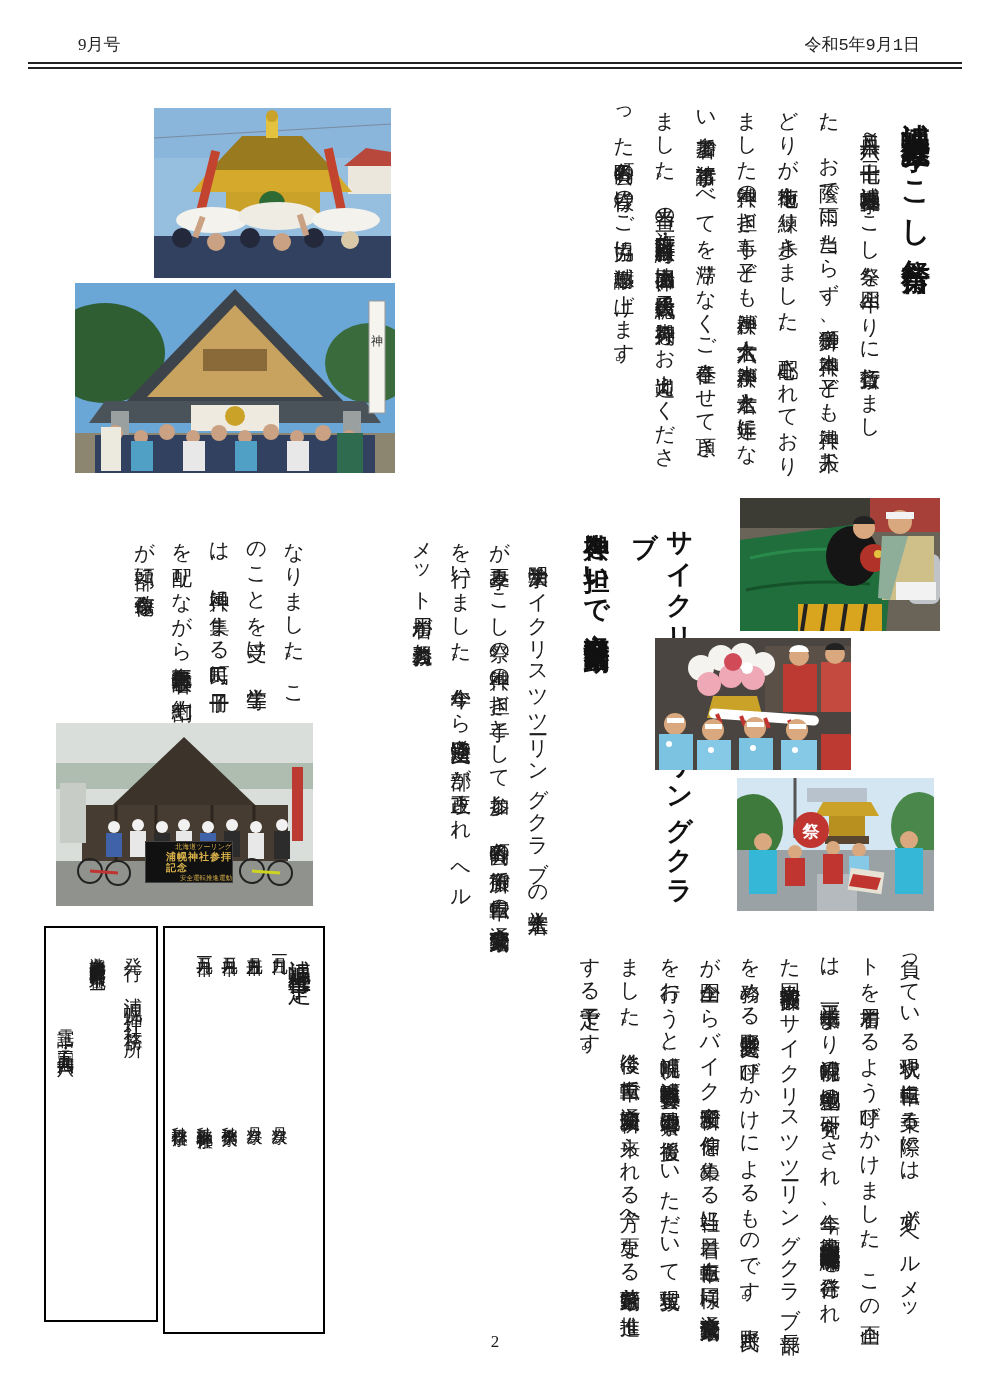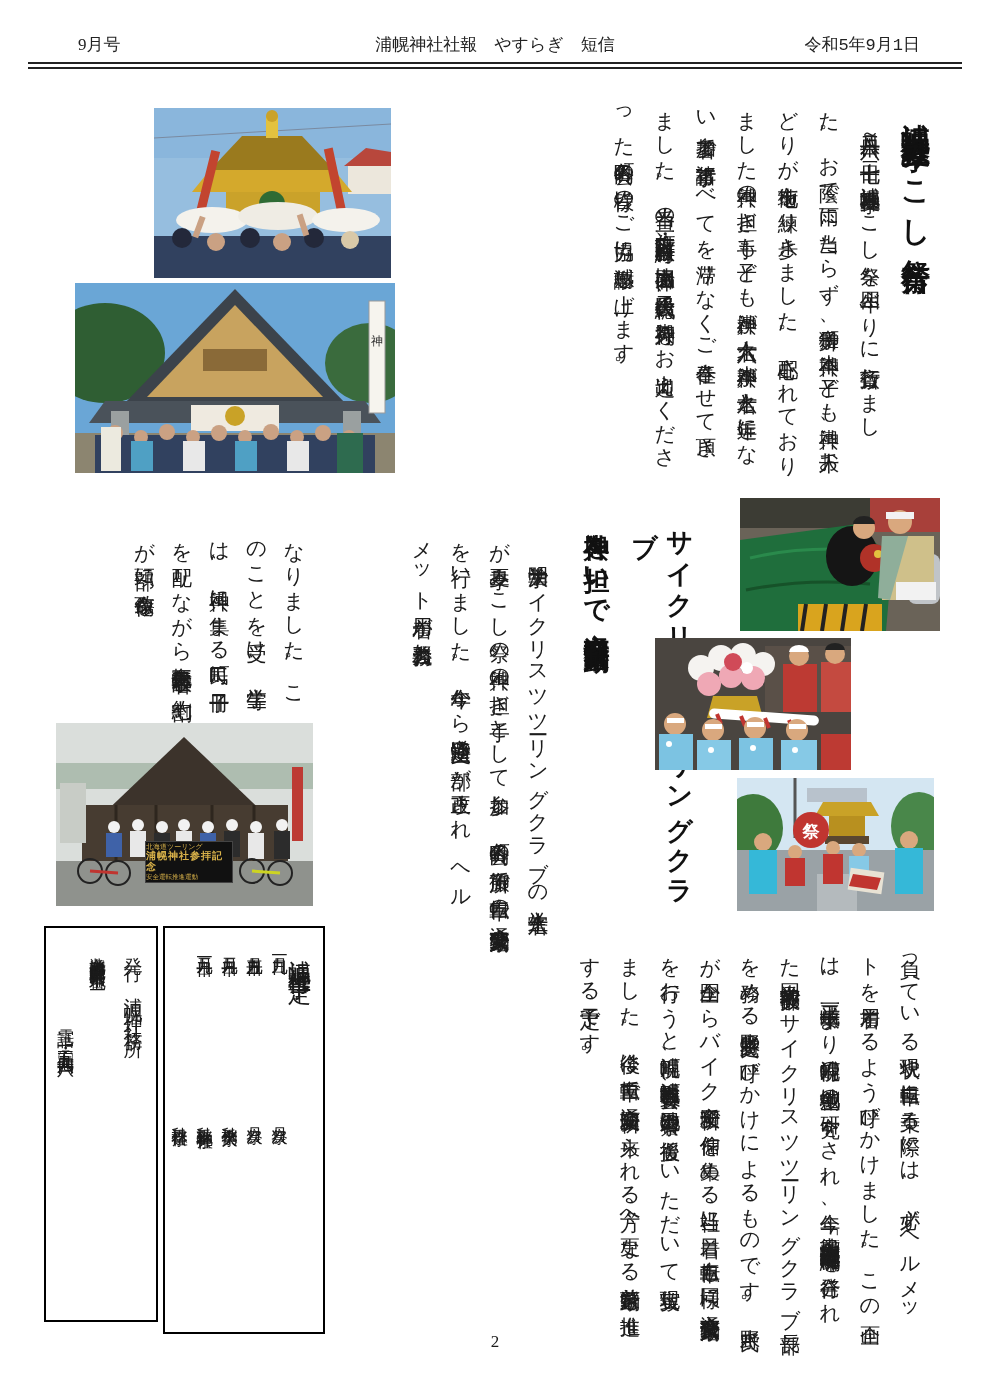--- a/index.html
+++ b/index.html
@@ -19,33 +19,32 @@
   
   .btxt{font-size:20.5px;letter-spacing:1px;color:#1c1c1c;}
   .photo{position:absolute;overflow:hidden;}
   .photo svg{display:block;width:100%;height:100%;}
   
   .box{position:absolute;border:2px solid #000;background:#fff;}
   .sched-entry span{position:absolute;writing-mode:vertical-rl;font-size:16.5px;letter-spacing:1px;white-space:nowrap;}
   .pub-col{position:absolute;writing-mode:vertical-rl;white-space:nowrap;}
   
   .banner{position:absolute;background:#111;border:1px solid #444;
-          display:flex;flex-direction:column;align-items:flex-start;justify-content:center;
-          color:#d9b24a;font-family:Liberation Mono, monospace;line-height:1.15;}
+          display:flex;flex-direction:column;align-items:flex-end;justify-content:center;
+          color:#d9b24a;font-family:Liberation Serif, serif;line-height:1.15;}
   .banner .b1{font-size:7px;}
-  .banner .b2{font-size:10px;font-weight:700;letter-spacing:1px;}
+  .banner .b2{font-size:10px;font-weight:700;letter-spacing:1px;padding-left:20px;}
   .banner .b3{font-size:6.5px;}
 </style>
 </head>
 <body>
 
 <div id="page">
 
   <div class="abs hdr" style="left:78px;top:33px;">9月号</div>
-  <div class="abs hdr" style="left:0;right:0;top:33px;text-align:center;">浦幌神社社報　やすらぎ　短信</div>
   <div class="abs hdr" style="right:70px;top:33px;font-family:Liberation Mono, monospace;">令和5年9月1日</div>
   <div class="rule"></div>
 
   <div class="abs vtext headline" style="left:896px;top:100px;height:440px;font-size:29px;letter-spacing:4px;">浦幌神社夏季みこし祭斎行</div>
 
   <div class="abs vtext btxt" style="left:398px;top:97px;width:492px;height:372px;line-height:41px;">　八月二十六日～二十七日、浦幌神社夏季みこし祭を四年ぶりに斎行致しました。お蔭で雨に当たらず、獅子舞、本神輿、子ども神輿、千人おどりが市街地を練り歩きました。心配されておりました神輿の担ぎ手も子ども神輿が六十六名、本神輿が六十名と近年にない参加者で諸行事すべてを滞りなくご奉仕させて頂きました。当番の住吉町一区・新桜町・緑町、協力者団体、氏子会役員総代、神輿行列をお出迎えくださった各町内会の皆様のご協力に感謝申し上げます。</div>
 
   <div class="photo" style="left:154px;top:108px;width:237px;height:170px;">
     <svg viewBox="0 0 237 170" preserveAspectRatio="none">
       <rect width="237" height="170" fill="#96bedf"></rect>

